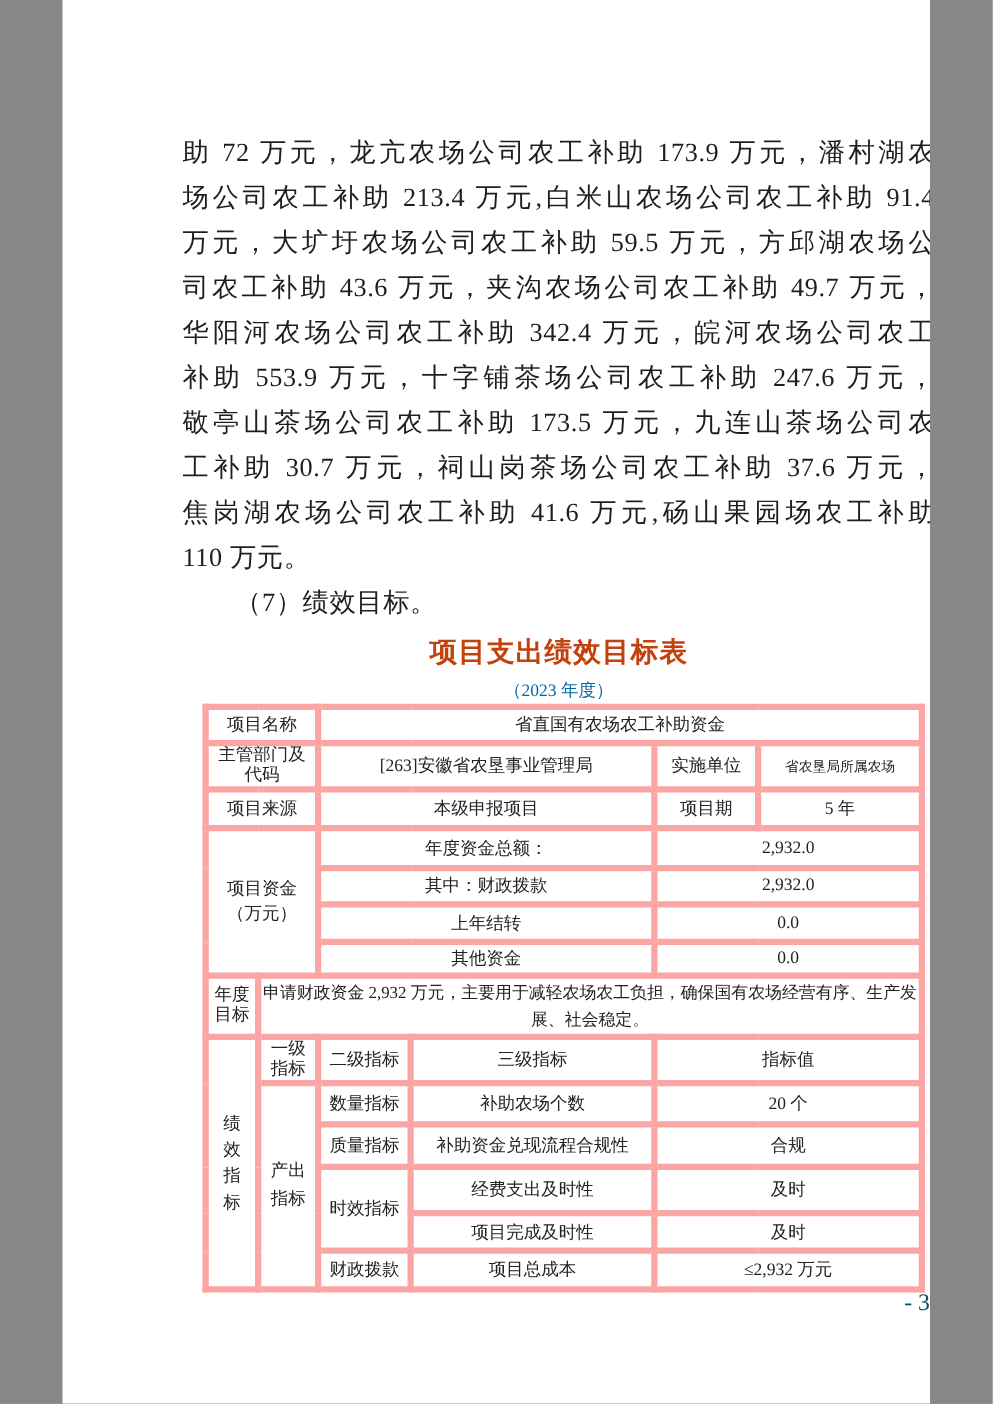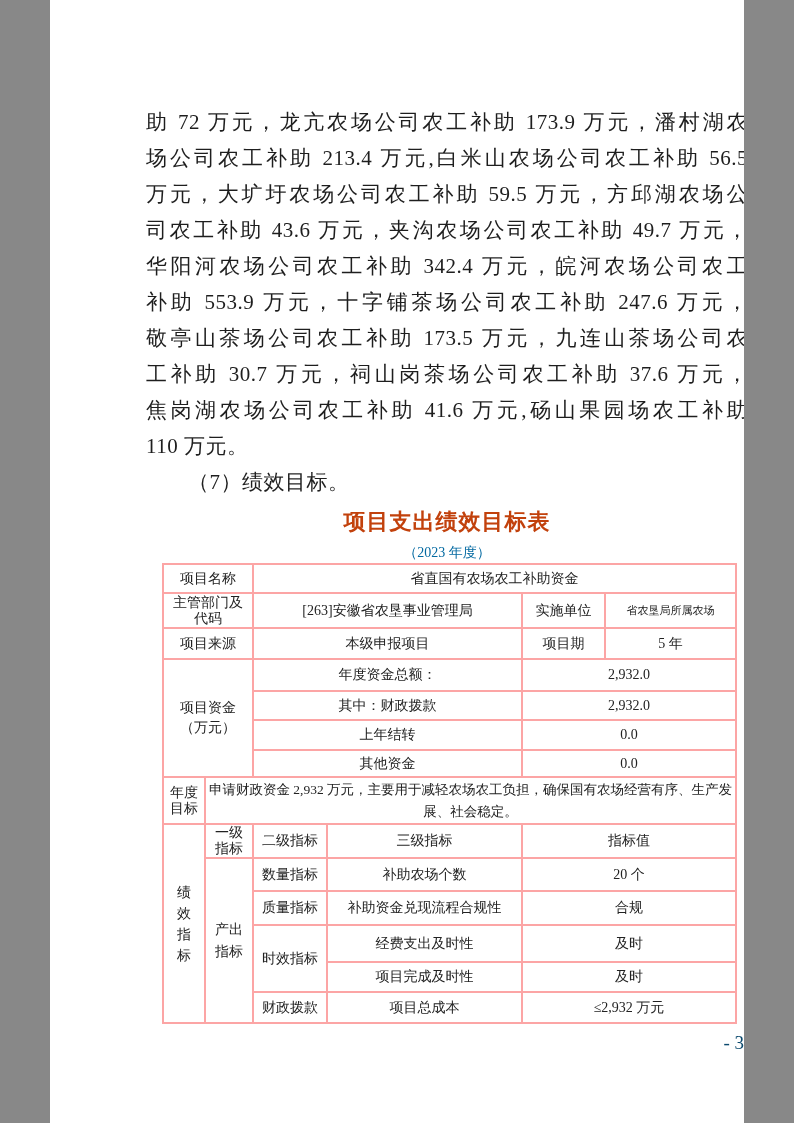--- a/index.html
+++ b/index.html
@@ -51,21 +51,21 @@
     left:112px; top:563px;
     width:573px;
     border-collapse:collapse;
     table-layout:fixed;
     font-size:14px;
     color:#222;
     border:1px solid #3a3a3a;
     border-bottom:2px solid #3a3a3a;
   }
   table.perf td {
-    border:2px solid #fca5a5;
+    border:5px solid #fca5a5;
     text-align:center;
     vertical-align:middle;
     padding:0;
     overflow:hidden;
   }
   td.lab2 { line-height:16px; }     
   td.left10 { text-align:left; padding-left:11px; }
   td.left25 { text-align:left; padding-left:25px; }
   td.left70 { text-align:left; padding-left:70px; }
   td.right10 { text-align:right; padding-right:10px; }
@@ -82,21 +82,21 @@
     font-size:19px; color:#0c4a6e;
   }
 </style>
 </head>
 <body>
 
 <div class="page">
 
   <div class="body-text">
     <div class="bline">助 72 万元，龙亢农场公司农工补助 173.9 万元，潘村湖农</div>
-    <div class="bline">场公司农工补助 213.4 万元,白米山农场公司农工补助 56.5</div>
+    <div class="bline">场公司农工补助 213.4 万元,白米山农场公司农工补助 91.4</div>
     <div class="bline">万元，大圹圩农场公司农工补助 59.5 万元，方邱湖农场公</div>
     <div class="bline">司农工补助 43.6 万元，夹沟农场公司农工补助 49.7 万元，</div>
     <div class="bline">华阳河农场公司农工补助 342.4 万元，皖河农场公司农工</div>
     <div class="bline">补助 553.9 万元，十字铺茶场公司农工补助 247.6 万元，</div>
     <div class="bline">敬亭山茶场公司农工补助 173.5 万元，九连山茶场公司农</div>
     <div class="bline">工补助 30.7 万元，祠山岗茶场公司农工补助 37.6 万元，</div>
     <div class="bline">焦岗湖农场公司农工补助 41.6 万元,砀山果园场农工补助</div>
     <div class="bline no-just">110 万元。</div>
     <div class="bline no-just indent">（7）绩效目标。</div>
   </div>

